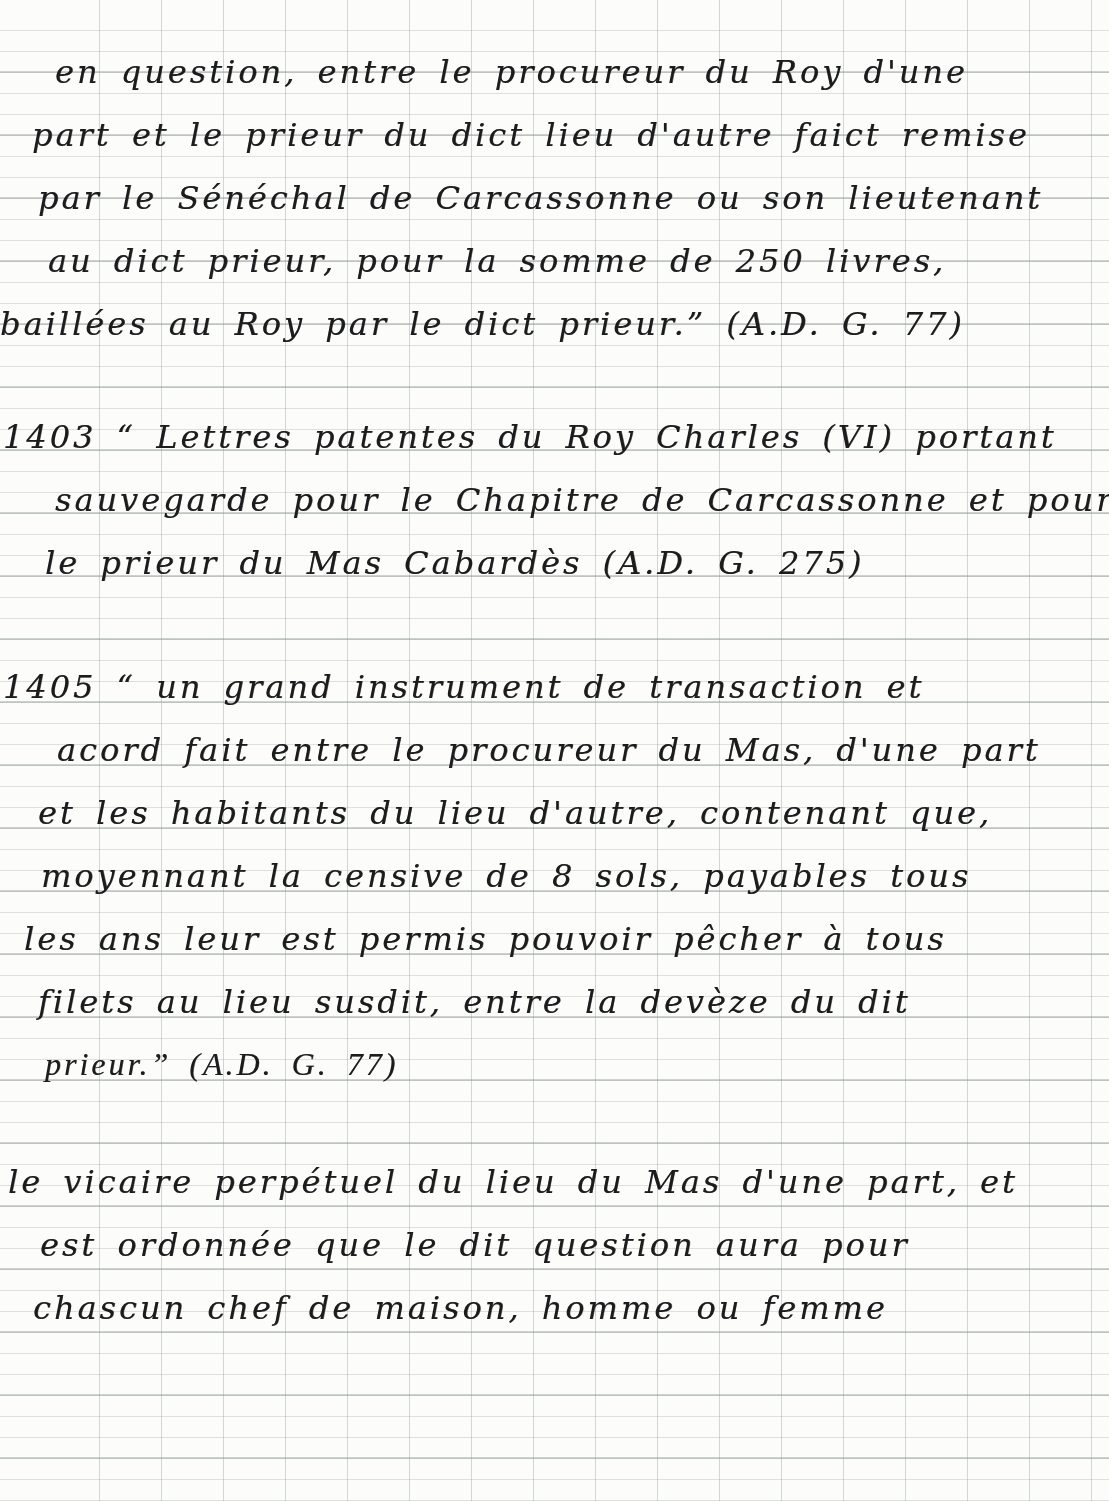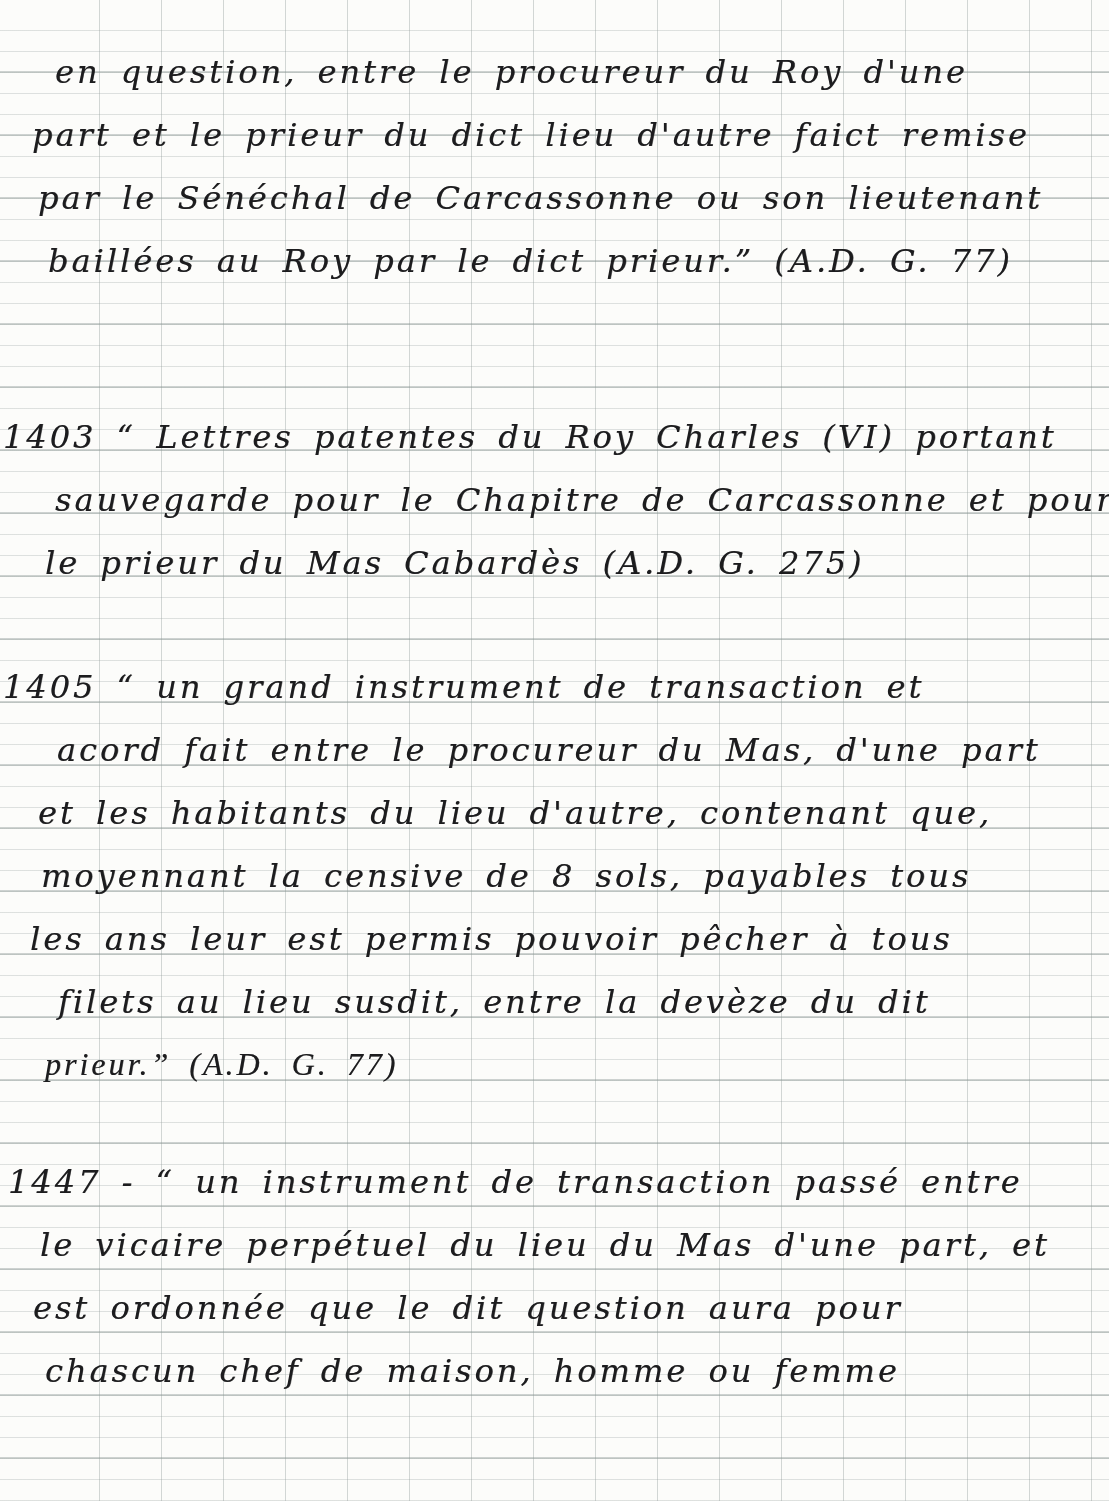--- a/index.html
+++ b/index.html
@@ -38,71 +38,71 @@
     word-spacing: 7px;
     color: #1c1c1e;
     text-shadow: 0.4px 0.4px 0.4px rgba(30,30,30,0.55);
   }
   
   #p0 { top: 40px; }
   #p0 .hand-line:nth-child(1) { padding-left: 55px; }
   #p0 .hand-line:nth-child(2) { padding-left: 32px; }
   #p0 .hand-line:nth-child(3) { padding-left: 38px; }
   #p0 .hand-line:nth-child(4) { padding-left: 48px; }
-  #p0 .hand-line:nth-child(5) { padding-left: 55px; }
+  #p0 .hand-line:nth-child(5) { }
 
   #p1 { top: 405px; }
   #p1 .hand-line:nth-child(1) { padding-left: 3px; }
   #p1 .hand-line:nth-child(2) { padding-left: 55px; }
   #p1 .hand-line:nth-child(3) { padding-left: 45px; text-align: center; }
 
   #p2 { top: 655px; }
   #p2 .hand-line:nth-child(1) { padding-left: 3px; }
   #p2 .hand-line:nth-child(2) { padding-left: 57px; }
   #p2 .hand-line:nth-child(3) { padding-left: 38px; }
   #p2 .hand-line:nth-child(4) { padding-left: 41px; }
-  #p2 .hand-line:nth-child(5) { padding-left: 30px; }
-  #p2 .hand-line:nth-child(6) { padding-left: 58px; }
+  #p2 .hand-line:nth-child(5) { padding-left: 24px; }
+  #p2 .hand-line:nth-child(6) { padding-left: 38px; }
   #p2 .hand-line:nth-child(7) { padding-left: 45px; font-family: Liberation Serif, serif; }
 
   #p3 { top: 1150px; }
   #p3 .hand-line:nth-child(1) { padding-left: 8px; }
   #p3 .hand-line:nth-child(2) { padding-left: 40px; }
   #p3 .hand-line:nth-child(3) { padding-left: 33px; }
   #p3 .hand-line:nth-child(4) { padding-left: 45px; }
   #p3 .hand-line:nth-child(5) { padding-left: 42px; }
 </style>
 </head>
 <body>
 
 <div class="page">
 
   <div class="paragraph" id="p0">
     <div class="hand-line">en question, entre le procureur du Roy d'une</div>
     <div class="hand-line">part et le prieur du dict lieu d'autre  faict remise</div>
     <div class="hand-line">par le Sénéchal de Carcassonne ou son lieutenant</div>
+    <div class="hand-line">au dict prieur, pour la somme de 250 livres,</div>
     <div class="hand-line">baillées au Roy par le dict prieur.” (A.D. G. 77)</div>
   </div>
 
   <div class="paragraph" id="p1">
     <div class="hand-line">1403 “ Lettres patentes du Roy Charles (VI) portant</div>
     <div class="hand-line">sauvegarde pour le Chapitre de Carcassonne et pour</div>
     <div class="hand-line">le prieur du Mas Cabardès  (A.D. G. 275)</div>
   </div>
 
   <div class="paragraph" id="p2">
     <div class="hand-line">1405  “ un grand instrument de transaction et</div>
     <div class="hand-line">acord fait entre le procureur du Mas, d'une part</div>
     <div class="hand-line">et les habitants du lieu d'autre, contenant que,</div>
     <div class="hand-line">moyennant la censive de 8 sols, payables tous</div>
     <div class="hand-line">les ans leur est permis pouvoir pêcher à tous</div>
     <div class="hand-line">filets au lieu susdit, entre la devèze du dit</div>
     <div class="hand-line">prieur.” (A.D. G. 77)</div>
   </div>
 
   <div class="paragraph" id="p3">
-    <div class="hand-line">1447 - “ un instrument de transaction passé entre</div>
     <div class="hand-line">le vicaire perpétuel du lieu du Mas d'une part, et</div>
     <div class="hand-line">est ordonnée que le dit question aura pour</div>
     <div class="hand-line">chascun chef de maison, homme ou femme</div>
   </div>
 
 </div>
 
 </body></html>

